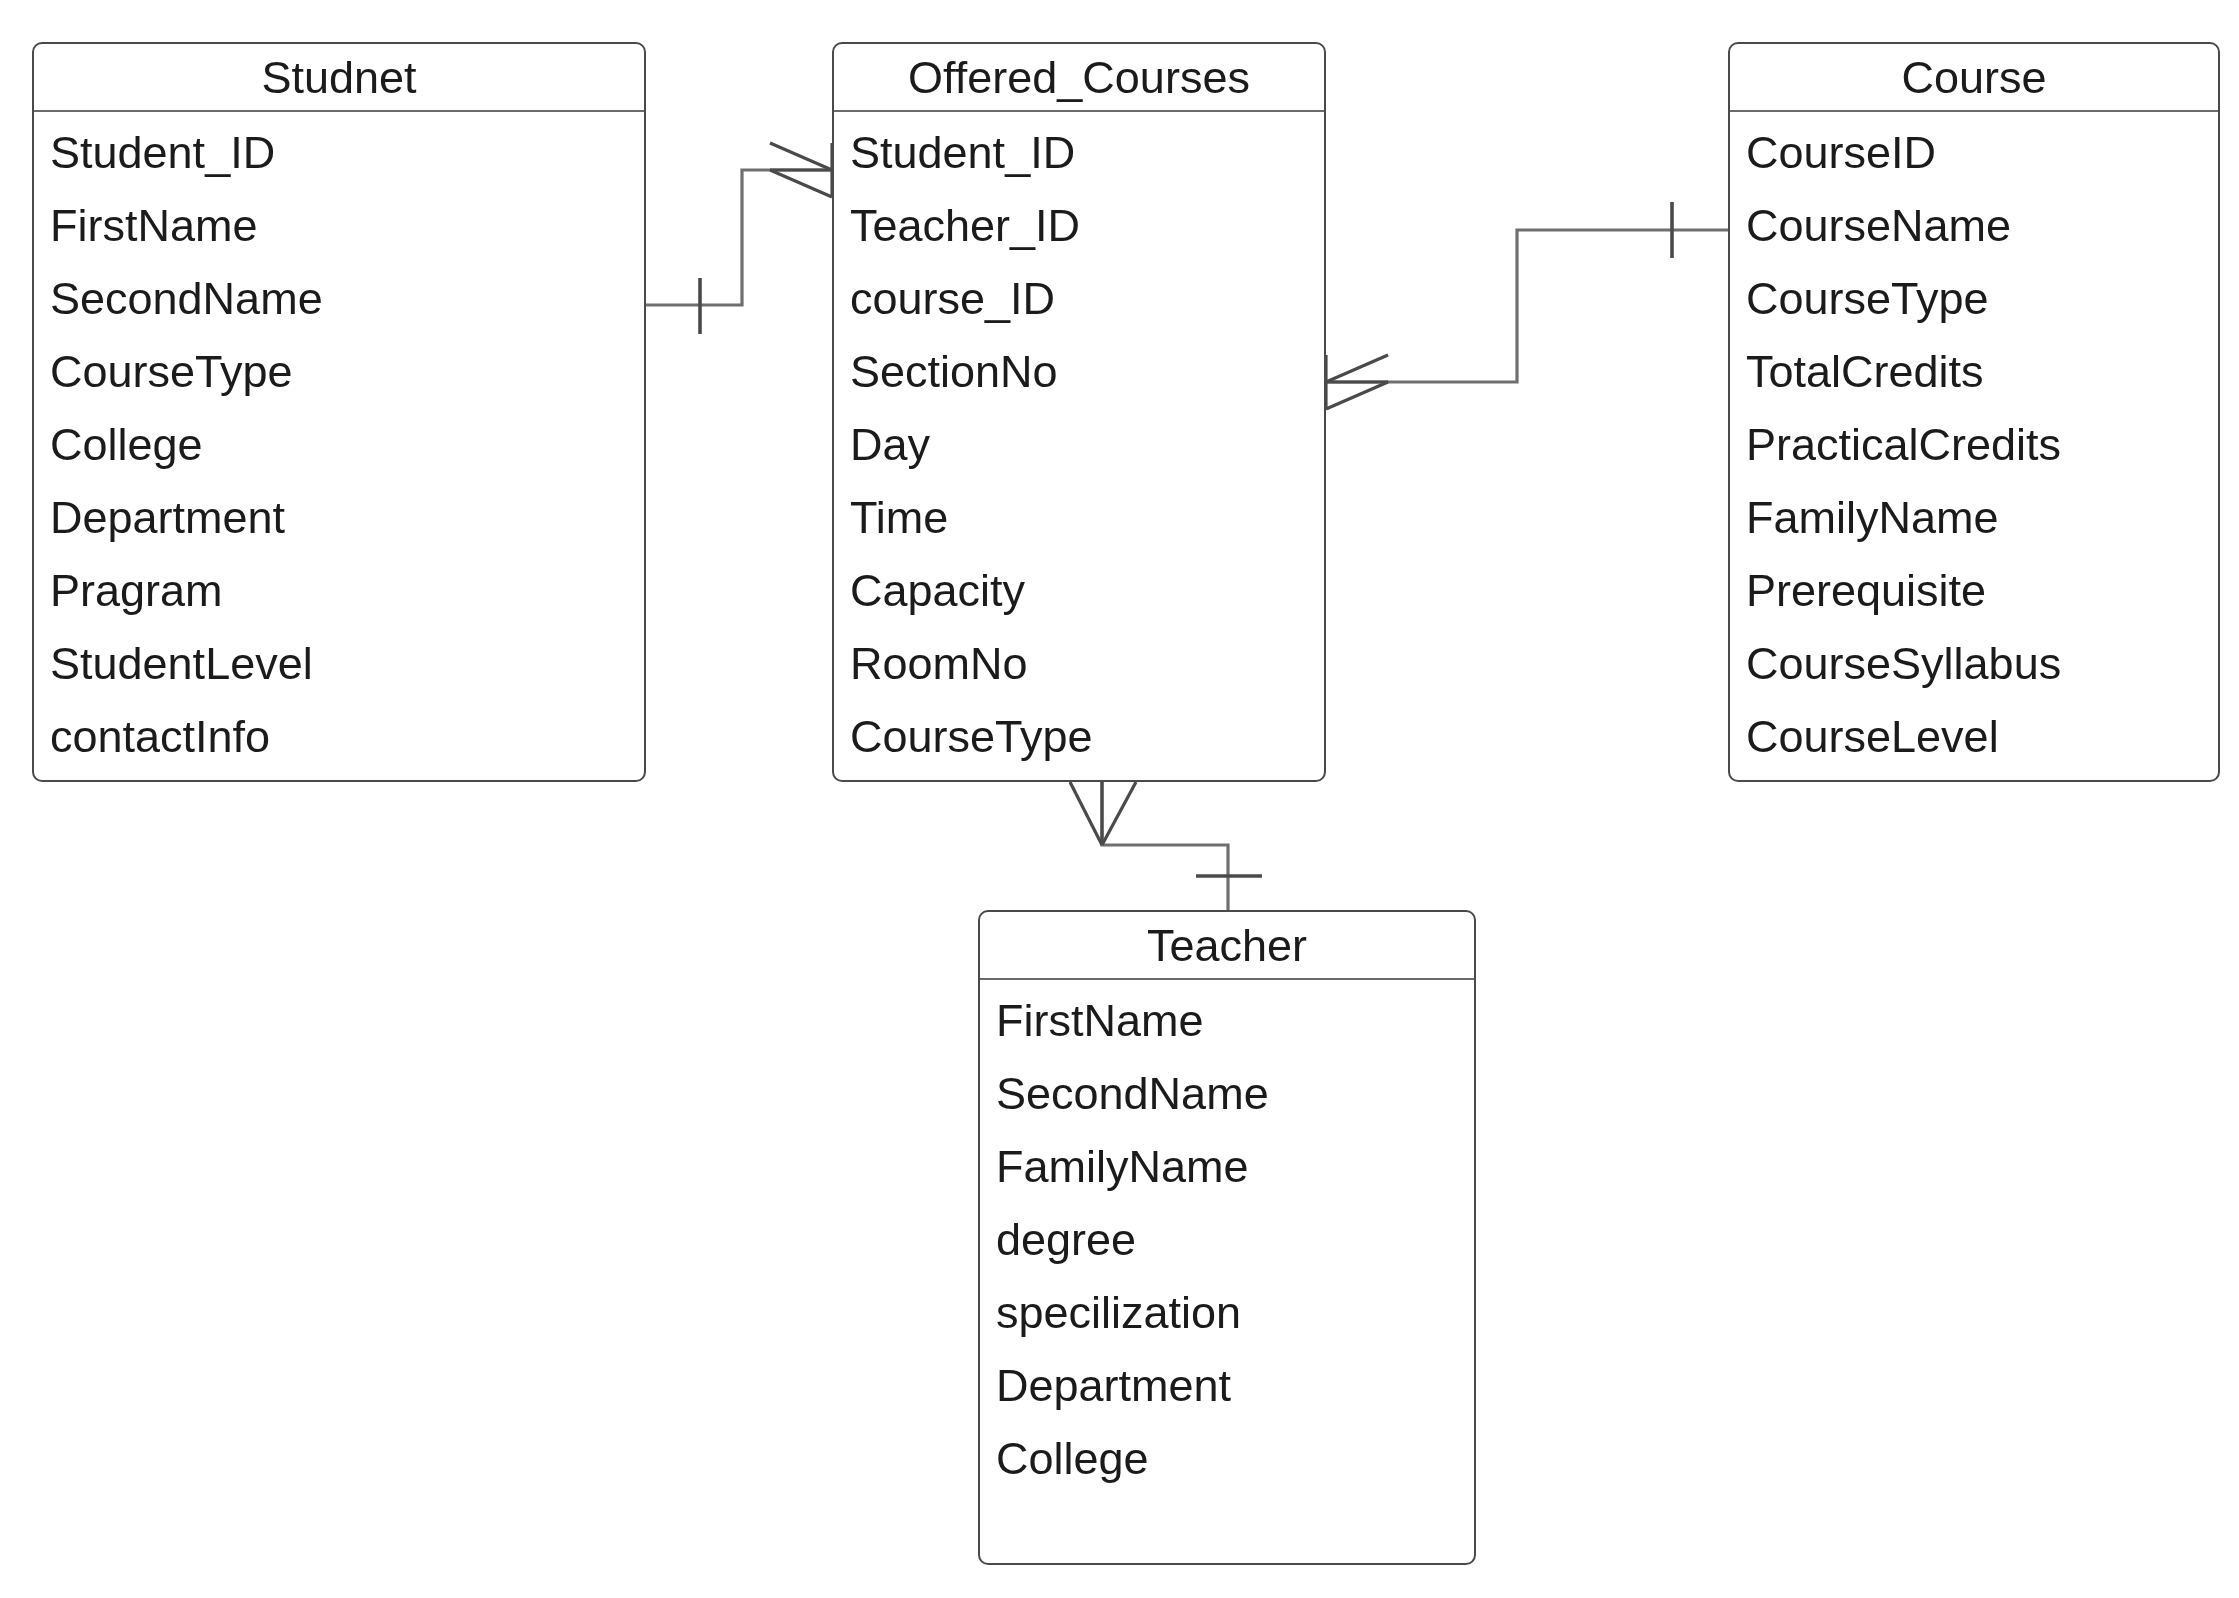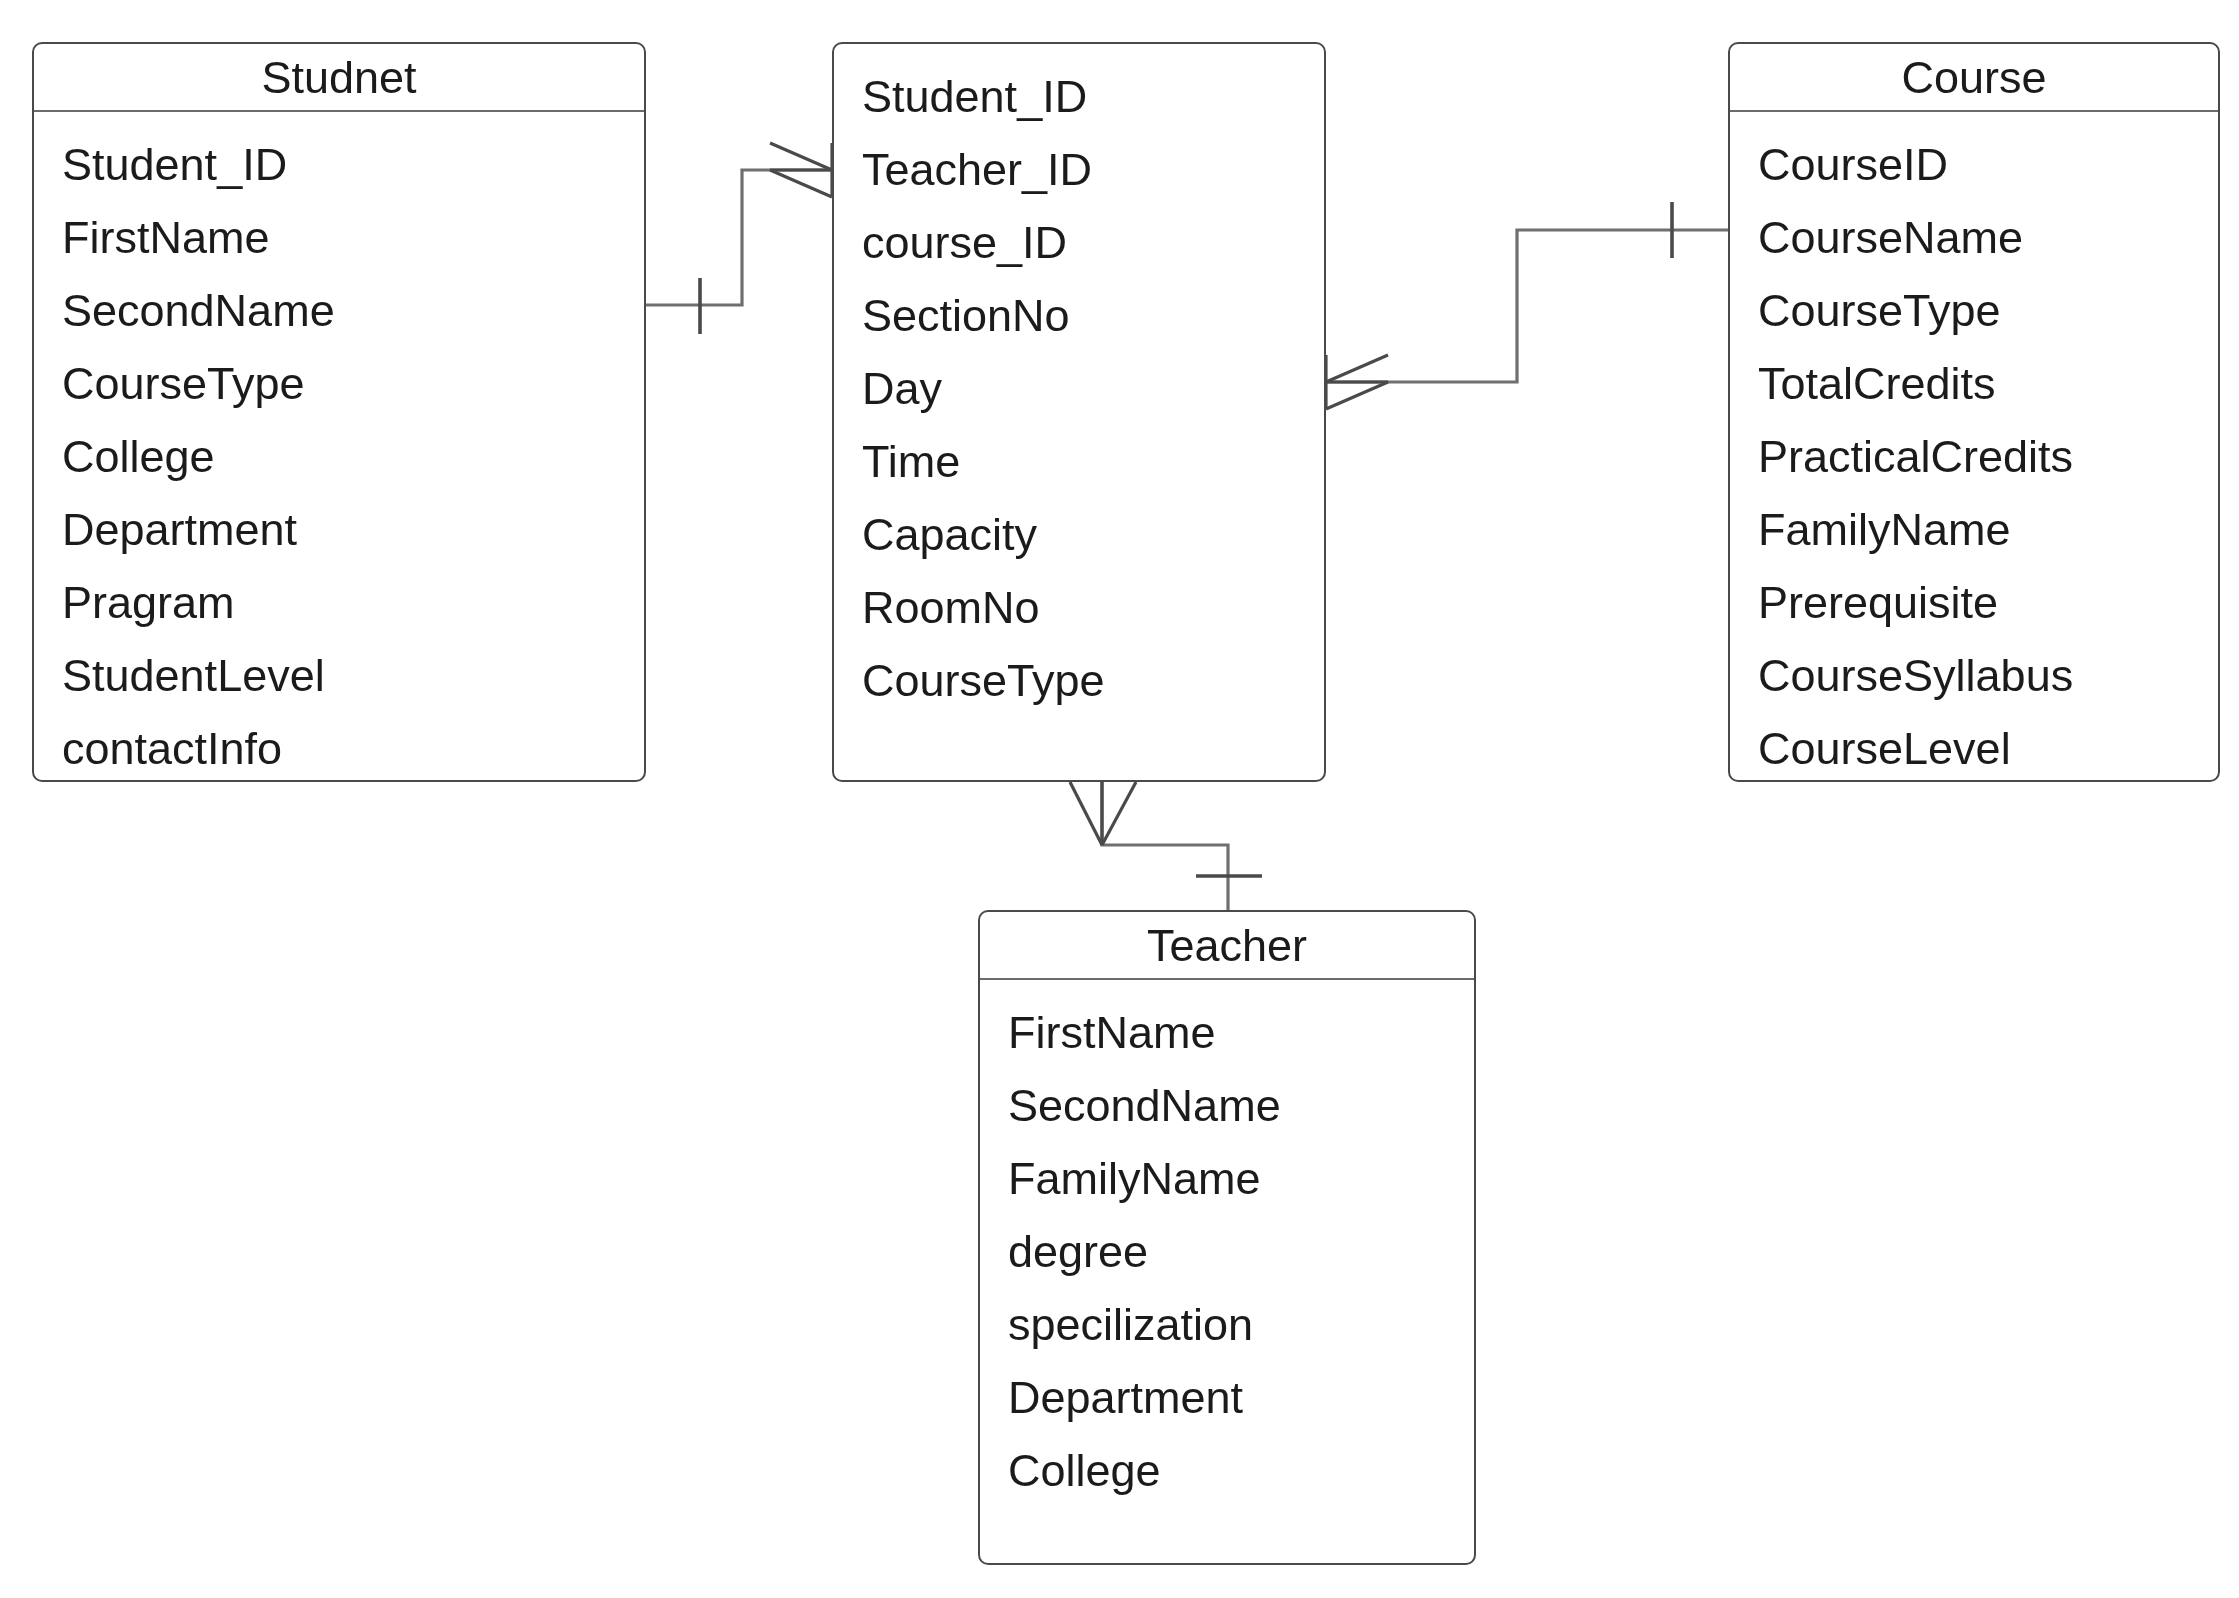--- a/index.html
+++ b/index.html
@@ -34,21 +34,21 @@
     font-size: 45px;
     color: #1b1b1b;
     border-bottom: 2px solid #6b6b6b;
     white-space: nowrap;
     overflow: hidden;
   }
   .attr-list {
     box-sizing: border-box;
     padding: 4px 0 19px 0;
     list-style: none;
-    margin: 12px;
+    margin: 0;
   }
   .attr {
     font-size: 45px;
     line-height: 73px;
     height: 73px;
     color: #1b1b1b;
     padding-left: 16px;
     white-space: nowrap;
     overflow: hidden;
   }
@@ -132,20 +132,21 @@
       <li class="attr">CourseType</li>
       <li class="attr">College</li>
       <li class="attr">Department</li>
       <li class="attr">Pragram</li>
       <li class="attr">StudentLevel</li>
       <li class="attr">contactInfo</li>
     </ul>
   </div>
 
   <div class="entity" id="ent-offered">
+    <div class="entity-title">Offered_Courses</div>
     <ul class="attr-list">
       <li class="attr">Student_ID</li>
       <li class="attr">Teacher_ID</li>
       <li class="attr">course_ID</li>
       <li class="attr">SectionNo</li>
       <li class="attr">Day</li>
       <li class="attr">Time</li>
       <li class="attr">Capacity</li>
       <li class="attr">RoomNo</li>
       <li class="attr">CourseType</li>

